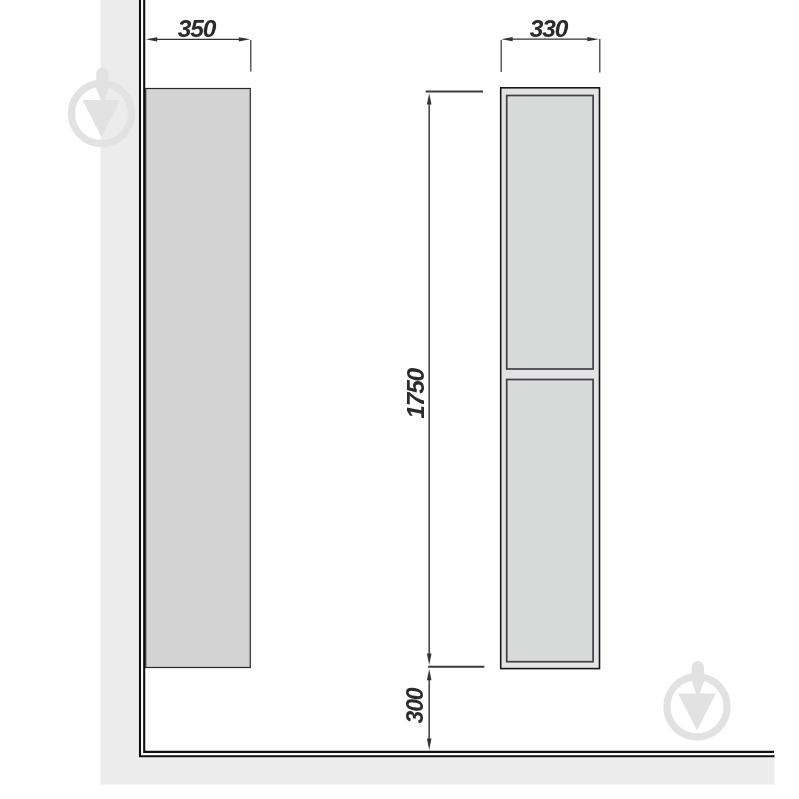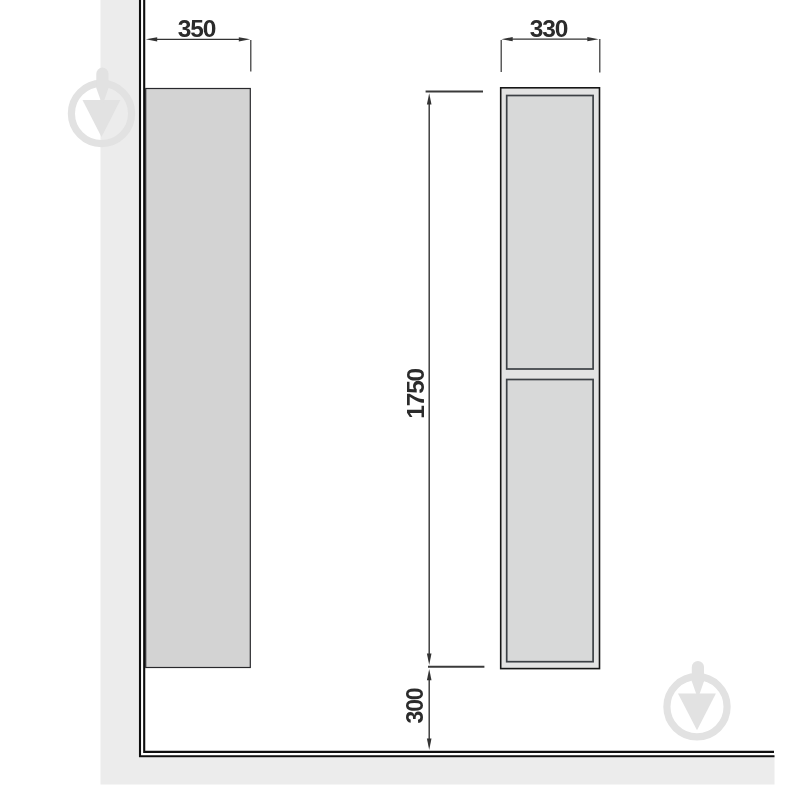--- a/index.html
+++ b/index.html
@@ -1,16 +1,16 @@
 <!DOCTYPE html>
 <html><head>
 <meta charset="utf-8">
 <style>
   html,body{margin:0;padding:0;background:#ffffff;}
-  .page{width:799px;height:799px;position:relative;overflow:hidden;background:#ffffff;}
+  .page{width:799px;height:799px;position:relative;overflow:hidden;background:#ffffff;font-style:italic;}
   svg{display:block;}
   text{font-family:"Liberation Sans", sans-serif;font-weight:bold;fill:#2b2b2b;letter-spacing:-1.2px;}
 </style>
 </head>
 <body>
 <div class="page">
 <svg width="799" height="799" viewBox="0 0 799 799">
 
   <path d="M100.5 0 H138.8 V757.4 H774.5 V784.5 H100.5 Z" fill="#ececec"></path>
 

